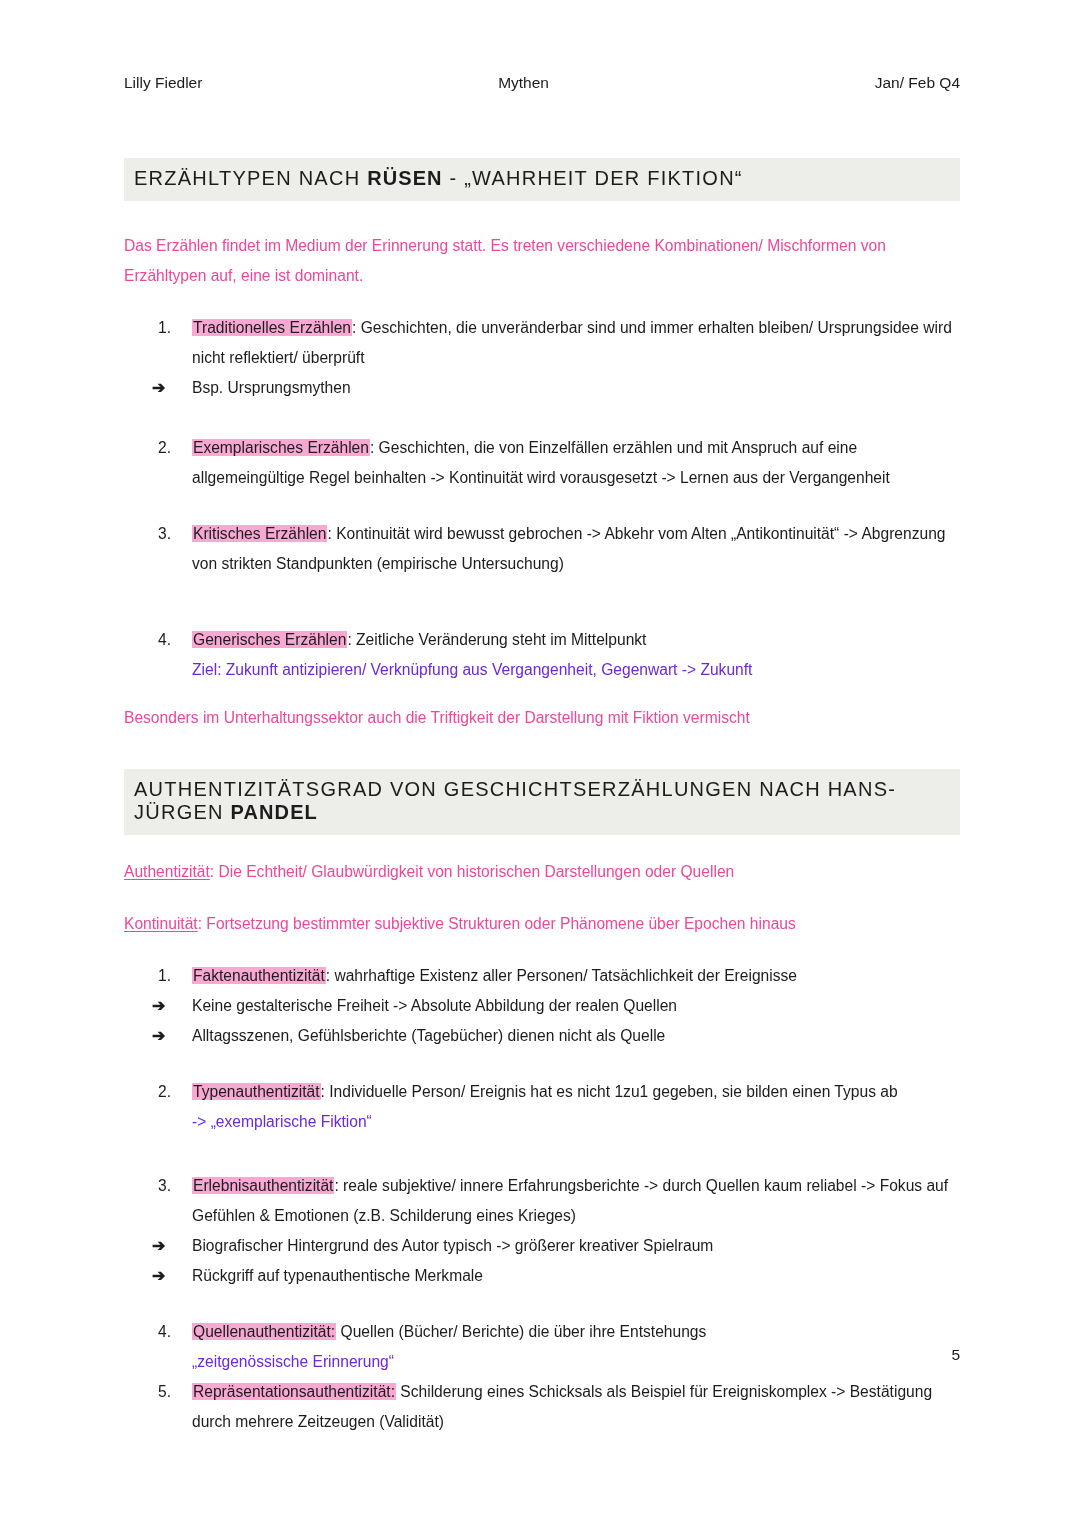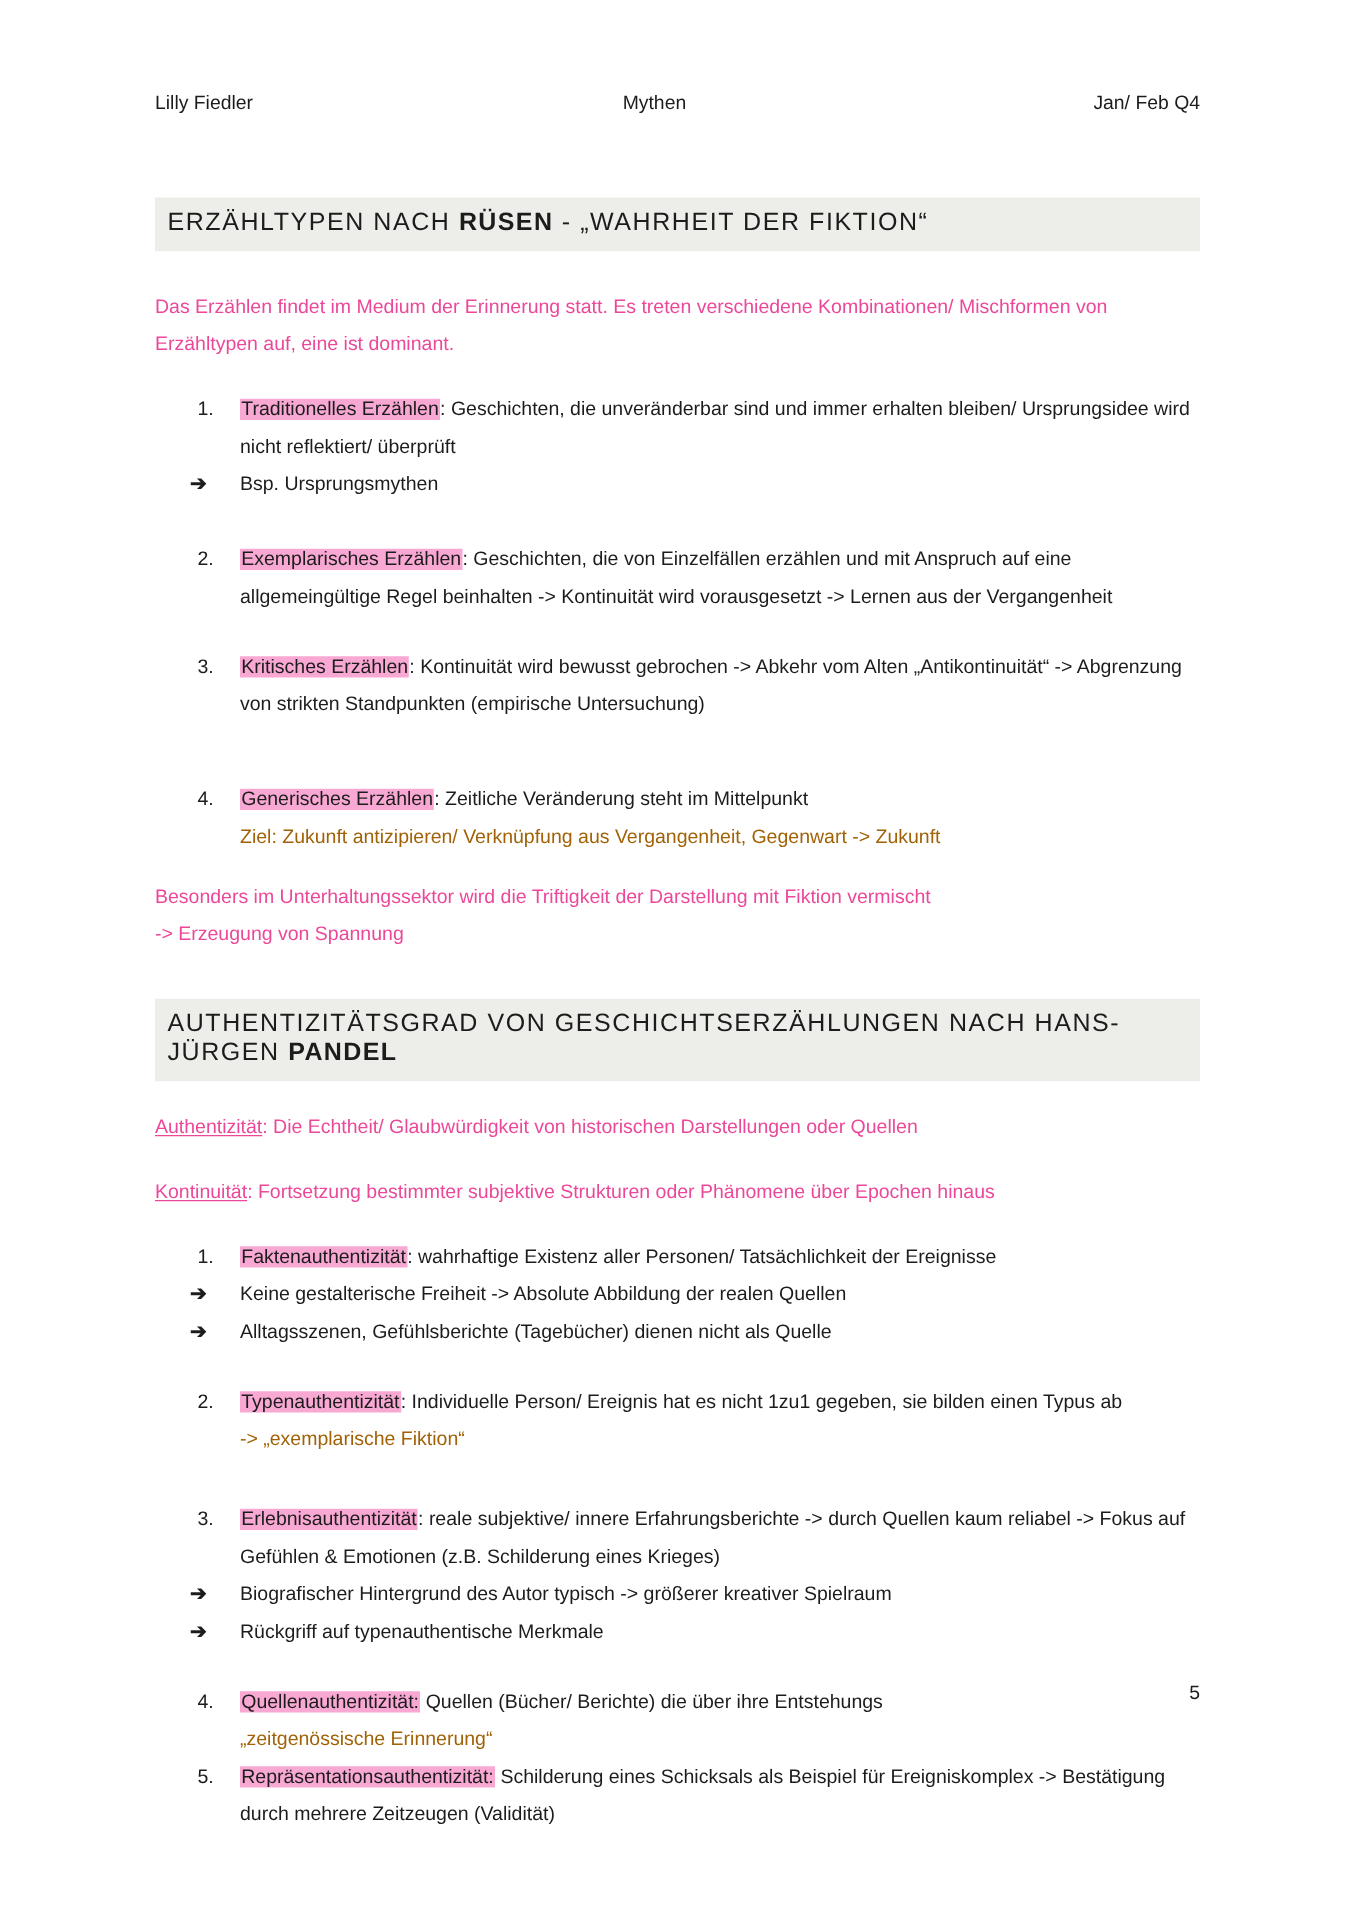--- a/index.html
+++ b/index.html
@@ -93,21 +93,21 @@
     width: 24px;
     text-align: left;
   }
   .num-item .cont { display: block; }
 
   
   .sub-line {
     padding-left: 68px;
     font-size: 15.6px;
     line-height: 30px;
-    color: #a16207;
+    color: #6d28d9;
   }
 
   
   .arrow-item {
     position: relative;
     padding-left: 68px;
     font-size: 15.6px;
     line-height: 30px;
     color: #1c1c1c;
   }
@@ -193,22 +193,21 @@
     <div class="num-item">
       <span class="num">4.</span>
       <span class="cont">
         <span class="hl">Generisches Erzählen</span><span>: Zeitliche Veränderung steht im Mittelpunkt</span>
       </span>
     </div>
     <div class="sub-line">Ziel: Zukunft antizipieren/ Verknüpfung aus Vergangenheit, Gegenwart -&gt; Zukunft</div>
 
     <div class="spacer-18"></div>
 
-    <p class="para">Besonders im Unterhaltungssektor wird die Triftigkeit der Darstellung mit Fiktion vermischt</p>
-    <p class="para">-&gt; Erzeugung von Spannung</p>
+    <p class="para">Besonders im Unterhaltungssektor auch die Triftigkeit der Darstellung mit Fiktion vermischt</p>
 
     <div class="spacer-18"></div>
 
 
     <div class="spacer-18"></div>
 
     <div class="section-head">
       <span>AUTHENTIZITÄTSGRAD VON GESCHICHTSERZÄHLUNGEN NACH HANS-JÜRGEN </span><b>PANDEL</b>
     </div>
 

